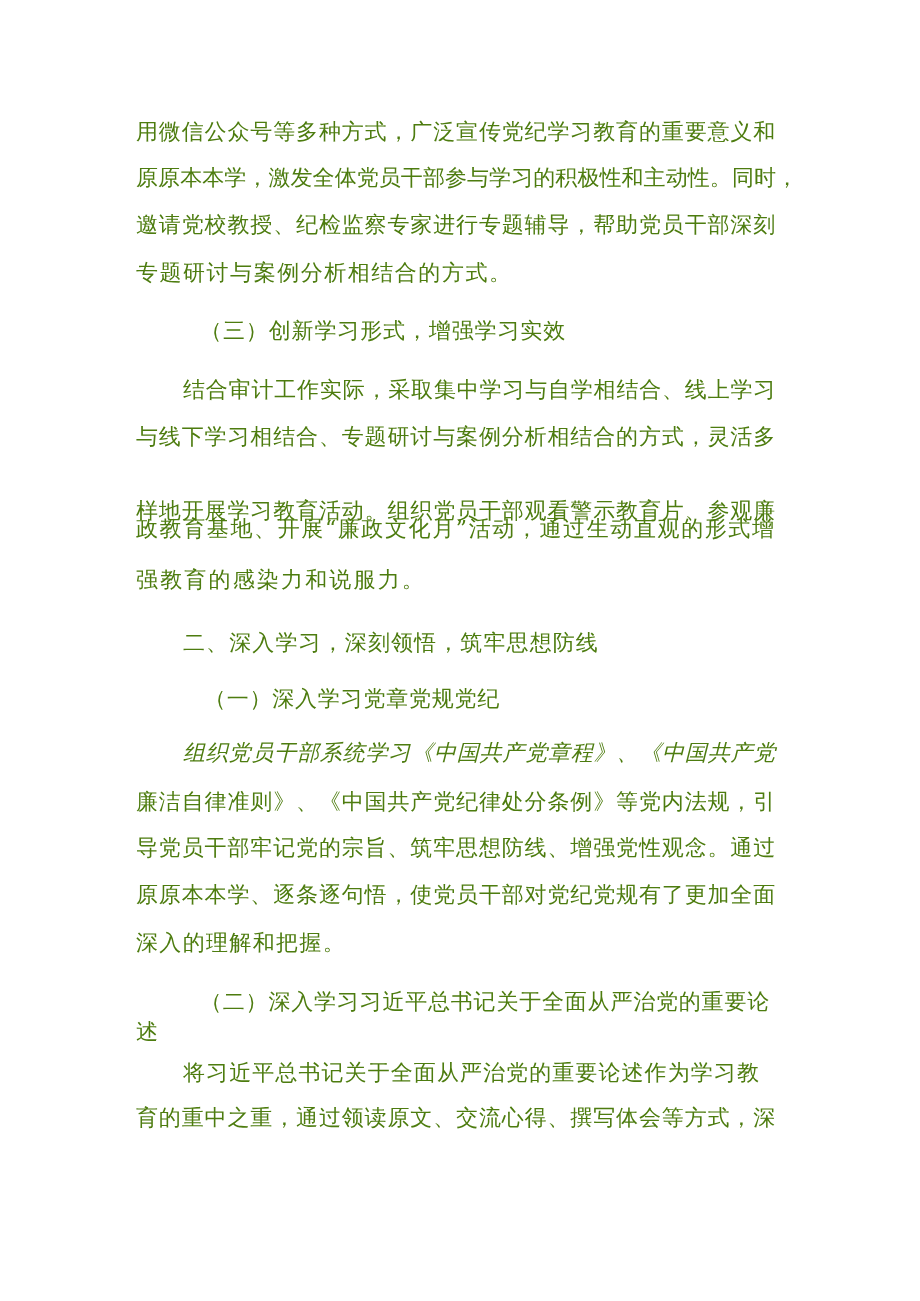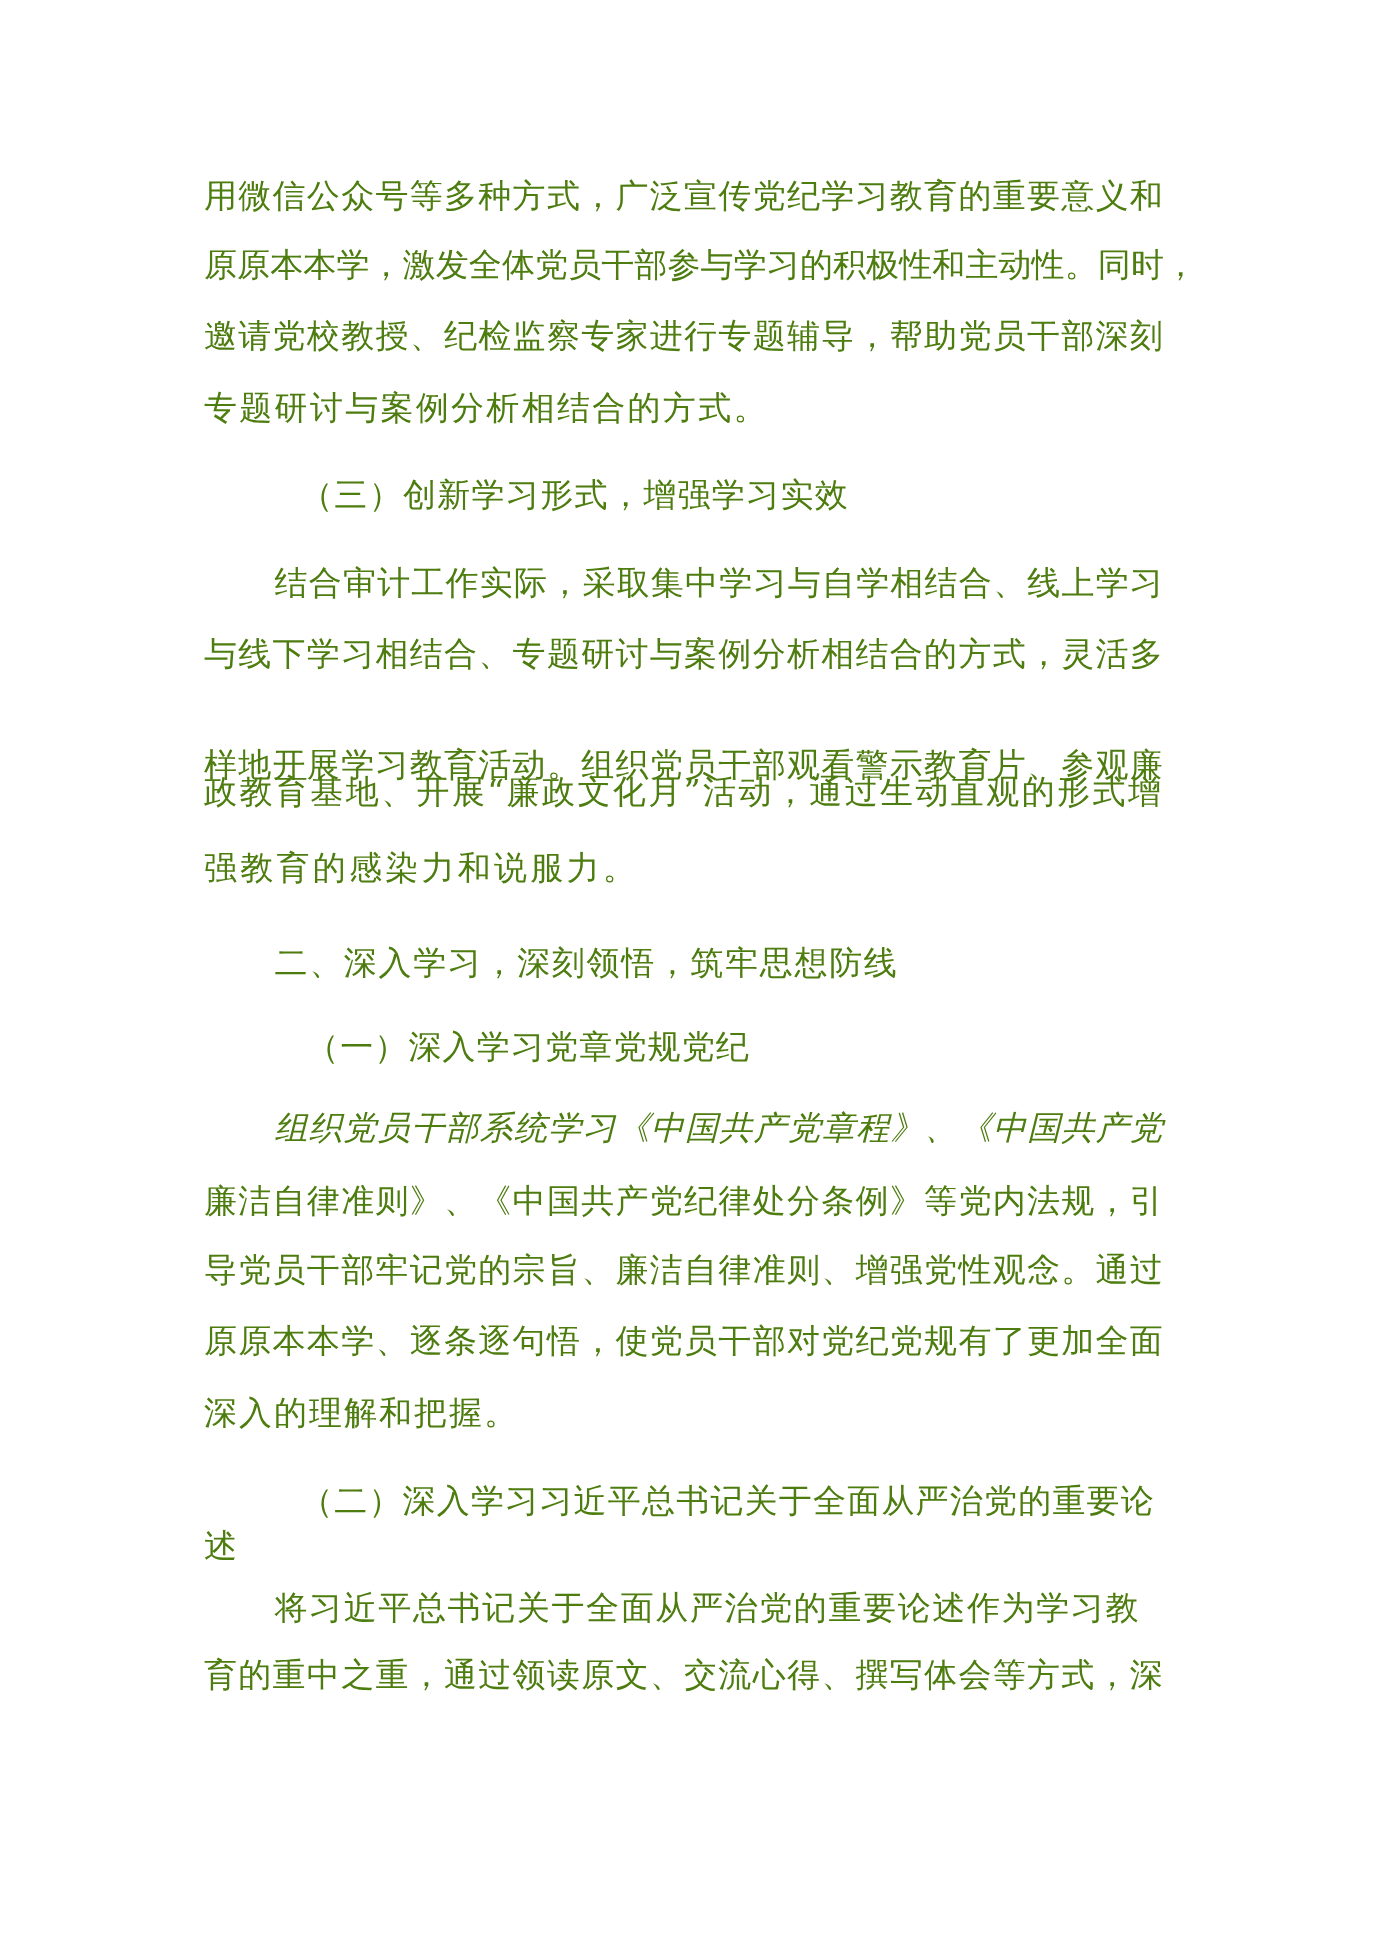--- a/index.html
+++ b/index.html
@@ -36,21 +36,21 @@
     <div class="line" style="left: 136px; top: 468px; letter-spacing: 0.86px; margin-top: 28px;">样地开展学习教育活动。组织党员干部观看警示教育片、参观廉</div>
     <div class="line" style="left: 136px; top: 514px; letter-spacing: 1.61px;">政教育基地、开展“廉政文化月”活动，通过生动直观的形式增</div>
     <div class="line" style="left: 136px; top: 565px; letter-spacing: 2.17px;">强教育的感染力和说服力。</div>
 
     <div class="line" style="left: 183px; top: 628px; letter-spacing: 1.11px;">二、深入学习，深刻领悟，筑牢思想防线</div>
 
     <div class="line" style="left: 204px; top: 684px; letter-spacing: 0.77px;">（一）深入学习党章党规党纪</div>
 
     <div class="line" style="left: 183px; top: 738px; letter-spacing: 0.81px; font-style: italic;">组织党员干部系统学习《中国共产党章程》、《中国共产党</div>
     <div class="line" style="left: 136px; top: 787px; letter-spacing: 0.86px;">廉洁自律准则》、《中国共产党纪律处分条例》等党内法规，引</div>
-    <div class="line" style="left: 136px; top: 833px; letter-spacing: 0.86px;">导党员干部牢记党的宗旨、廉洁自律准则、增强党性观念。通过</div>
+    <div class="line" style="left: 136px; top: 833px; letter-spacing: 0.86px;">导党员干部牢记党的宗旨、筑牢思想防线、增强党性观念。通过</div>
     <div class="line" style="left: 136px; top: 880px; letter-spacing: 0.86px;">原原本本学、逐条逐句悟，使党员干部对党纪党规有了更加全面</div>
     <div class="line" style="left: 136px; top: 928px; letter-spacing: 1.33px;">深入的理解和把握。</div>
 
     <div class="line" style="left: 200px; top: 987px; letter-spacing: 0.8px;">（二）深入学习习近平总书记关于全面从严治党的重要论</div>
     <div class="line natural" style="left: 136px; top: 1017px;">述</div>
 
     <div class="line" style="left: 183px; top: 1058px; letter-spacing: 1.08px;">将习近平总书记关于全面从严治党的重要论述作为学习教</div>
     <div class="line" style="left: 136px; top: 1103px; letter-spacing: 0.86px;">育的重中之重，通过领读原文、交流心得、撰写体会等方式，深</div>
   </div>
 </div>

